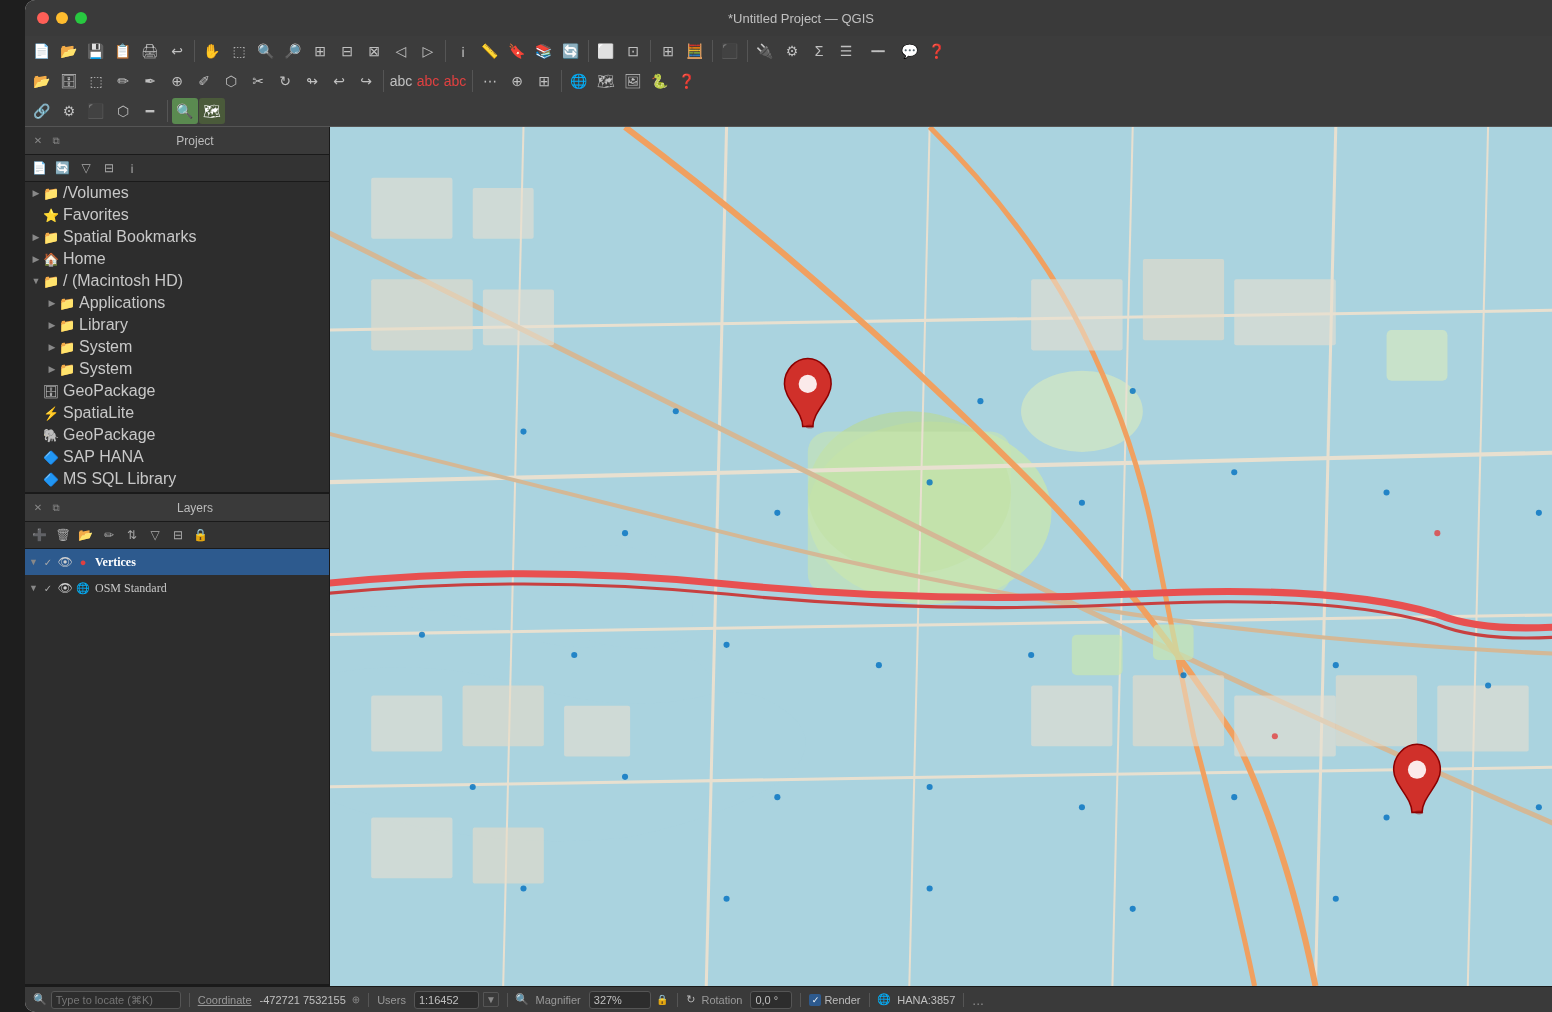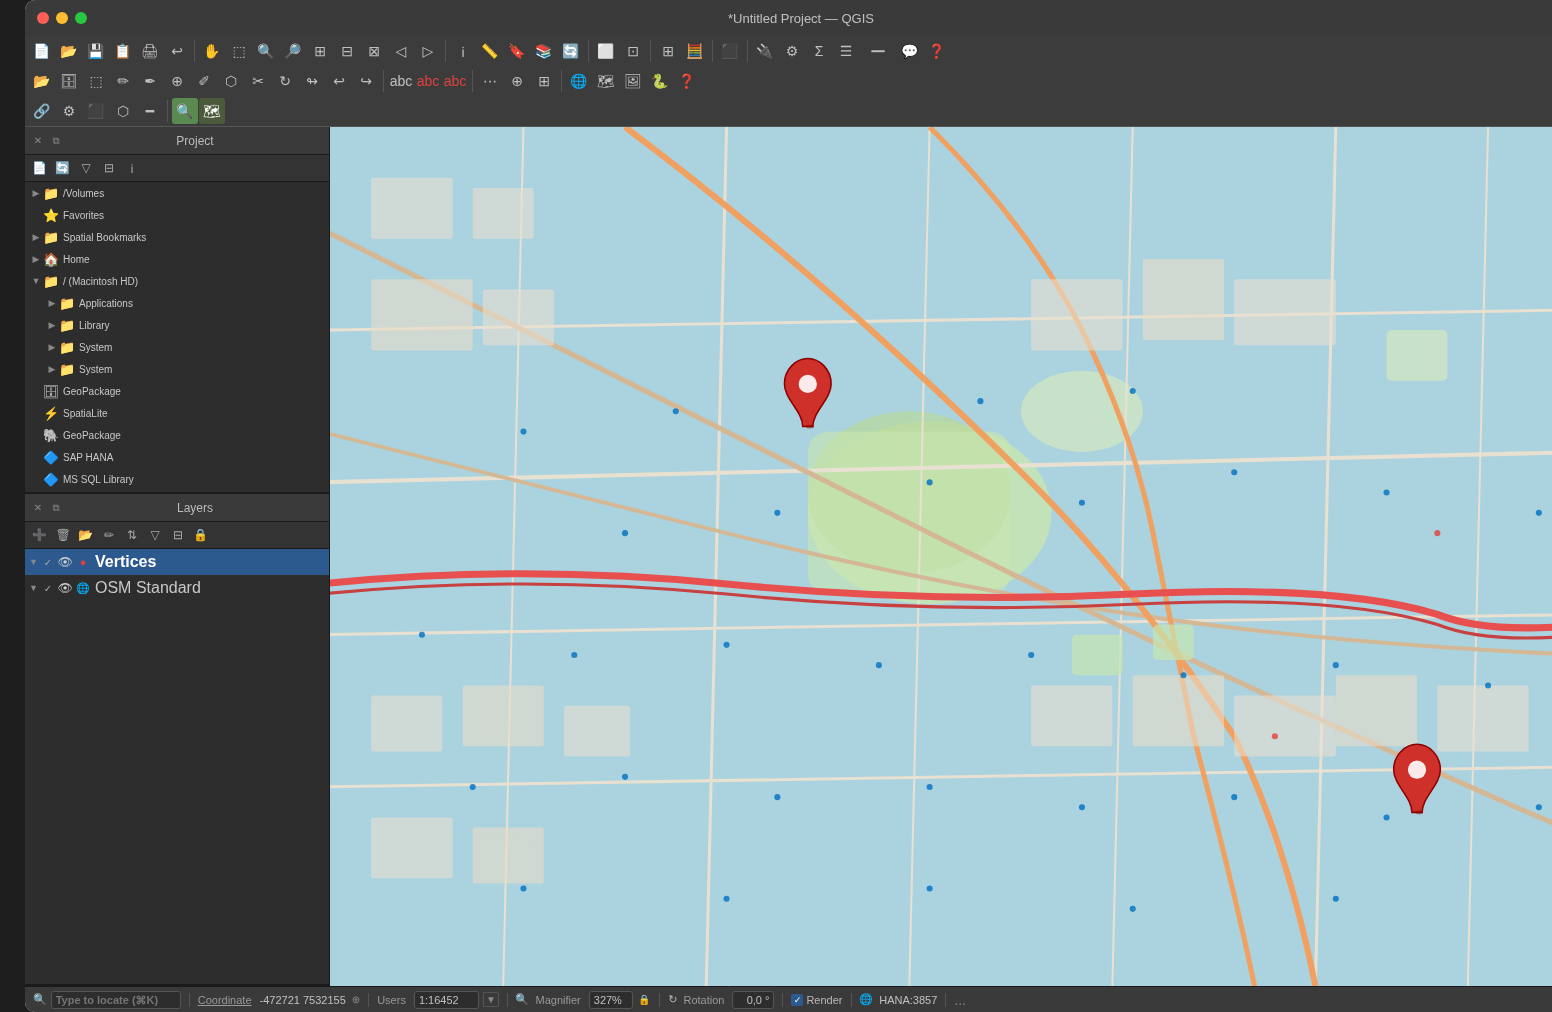--- a/index.html
+++ b/index.html
@@ -215,21 +215,21 @@
       width: 16px;
       height: 16px;
       display: flex;
       align-items: center;
       justify-content: center;
       margin-right: 4px;
       flex-shrink: 0;
       font-size: 12px;
     }
     .browser-item .label {
-      font-size: 10px;
+      font-size: 16px;
       color: #c8c8c8;
     }
 
     
     .layers-panel {
       flex: 1;
     }
     .layers-content {
       overflow-y: auto;
       background: #2d2d2d;
@@ -265,22 +265,23 @@
     .layer-icon {
       width: 16px;
       height: 16px;
       display: flex;
       align-items: center;
       justify-content: center;
       margin-right: 4px;
       font-size: 11px;
     }
     .layer-label {
-      font-size: 16px;
+      font-size: 12px;
       color: #c8c8c8;
+      font-family: Liberation Serif, serif;
     }
     .layer-label.bold { font-weight: bold; color: #fff; }
 
     
     .map-area {
       flex: 1;
       overflow: hidden;
       position: relative;
       background: #aad3df;
     }
@@ -322,21 +323,20 @@
     }
     .status-search input {
       background: #2d2d2d;
       border: 1px solid #555;
       border-radius: 3px;
       color: #888;
       font-size: 11px;
       padding: 1px 4px;
       height: 18px;
       width: 140px;
-      font-weight: bold;
     }
     .status-check {
       display: flex;
       align-items: center;
       gap: 3px;
     }
     .checkbox-blue {
       width: 12px;
       height: 12px;
       background: #2d5a8e;
@@ -707,28 +707,28 @@
     <div class="status-sep"></div>
     <div class="status-item">
       <span style="color:#999;">Users</span>
       <input type="text" style="background: rgb(45, 45, 45); border: 1px solid rgb(85, 85, 85); border-radius: 3px; color: rgb(192, 192, 192); font-size: 11px; padding: 1px 4px; height: 18px; width: 65px; margin-left: 4px;" value="1:16452">
       <span style="font-size:10px;color:#888;background:#3a3a3a;border:1px solid #555;padding:1px 2px;border-radius:0 2px 2px 0;">▼</span>
     </div>
     <div class="status-sep"></div>
     <div class="status-item">
       <span style="font-size:11px;">🔍</span>
       <span style="color:#999;margin-left:2px;">Magnifier</span>
-      <input type="text" style="background: rgb(45, 45, 45); border: 1px solid rgb(85, 85, 85); border-radius: 3px; color: rgb(192, 192, 192); font-size: 11px; padding: 1px 4px; height: 18px; width: 44px; margin-left: 4px;" value="327%">
+      <input type="text" style="background: rgb(45, 45, 45); border: 1px solid rgb(85, 85, 85); border-radius: 3px; color: rgb(192, 192, 192); font-size: 11px; padding: 1px 4px; height: 18px; width: 62px; margin-left: 4px;" value="327%">
       <span style="font-size:10px;color:#888;margin-left:2px;">🔒</span>
     </div>
     <div class="status-sep"></div>
     <div class="status-item">
       <span style="font-size:11px;">↻</span>
       <span style="color:#999;margin-left:2px;">Rotation</span>
-      <input type="text" style="background: rgb(45, 45, 45); border: 1px solid rgb(85, 85, 85); border-radius: 3px; color: rgb(192, 192, 192); font-size: 11px; padding: 1px 4px; height: 18px; width: 42px; margin-left: 4px; text-align: right;" value="0,0 °">
+      <input type="text" style="background: rgb(45, 45, 45); border: 1px solid rgb(85, 85, 85); border-radius: 3px; color: rgb(192, 192, 192); font-size: 11px; padding: 1px 4px; height: 18px; width: 42px; margin-left: 4px;" value="0,0 °">
     </div>
     <div class="status-sep"></div>
     <div class="status-check">
       <div class="checkbox-blue">✓</div>
       <span class="render-label">Render</span>
     </div>
     <div class="status-sep"></div>
     <div class="status-item">
       <span style="font-size:11px;">🌐</span>
       <span style="color:#c0c0c0;margin-left:2px;">HANA:3857</span>

